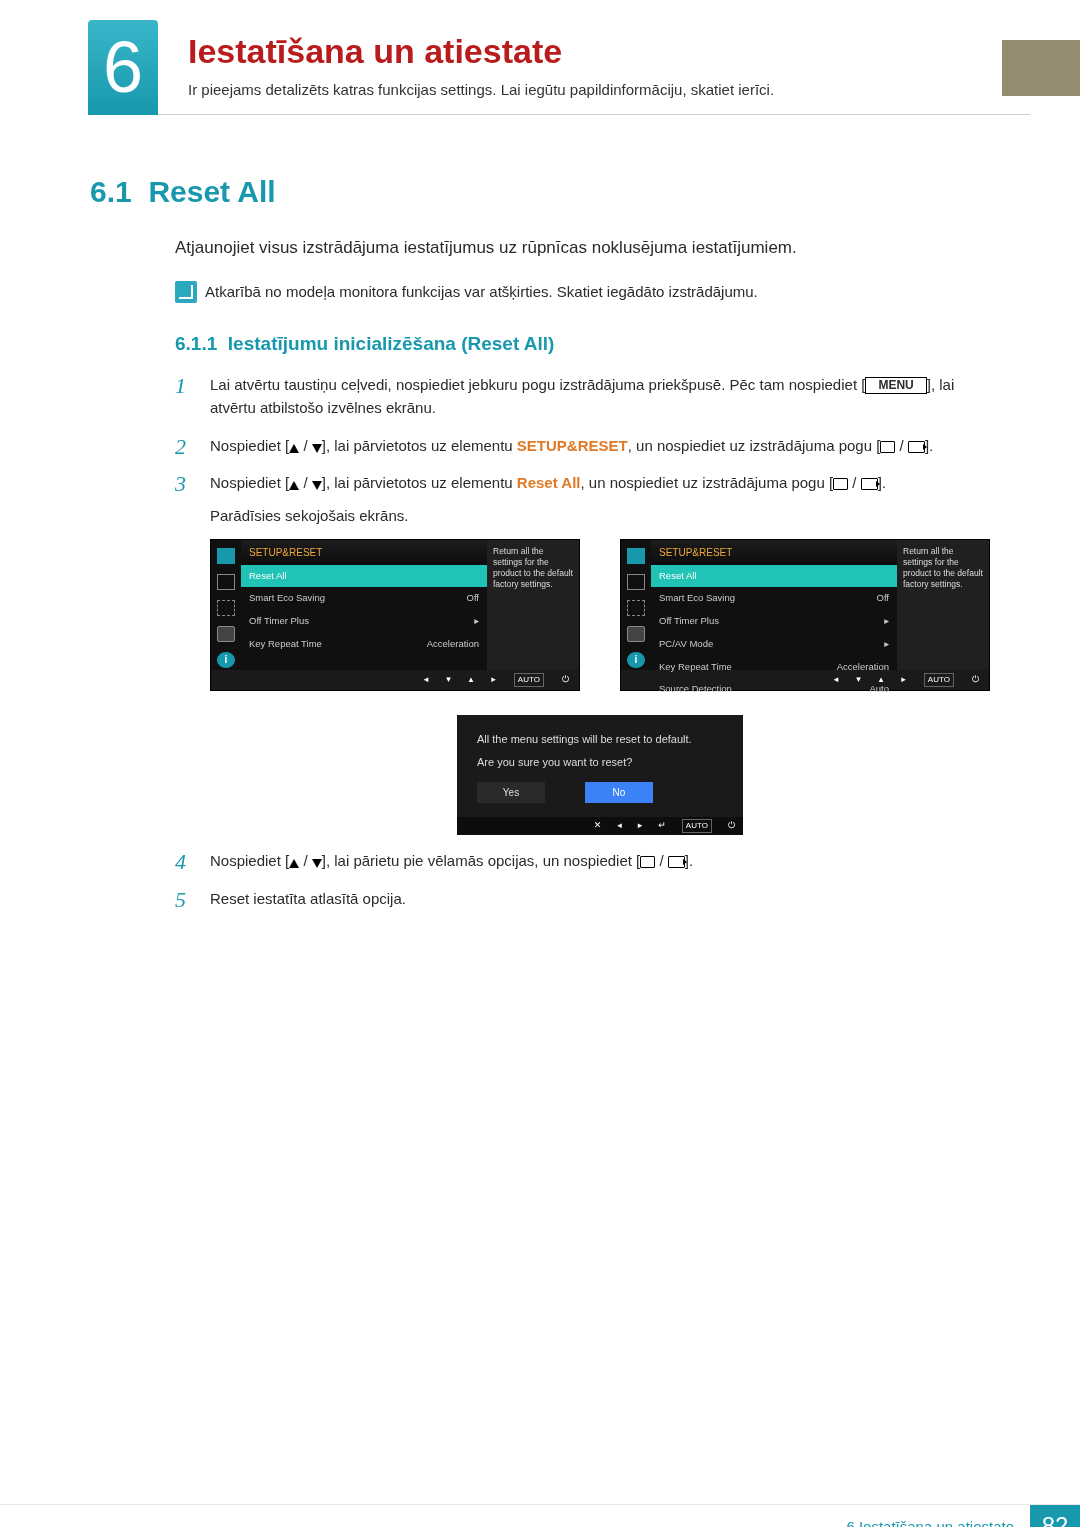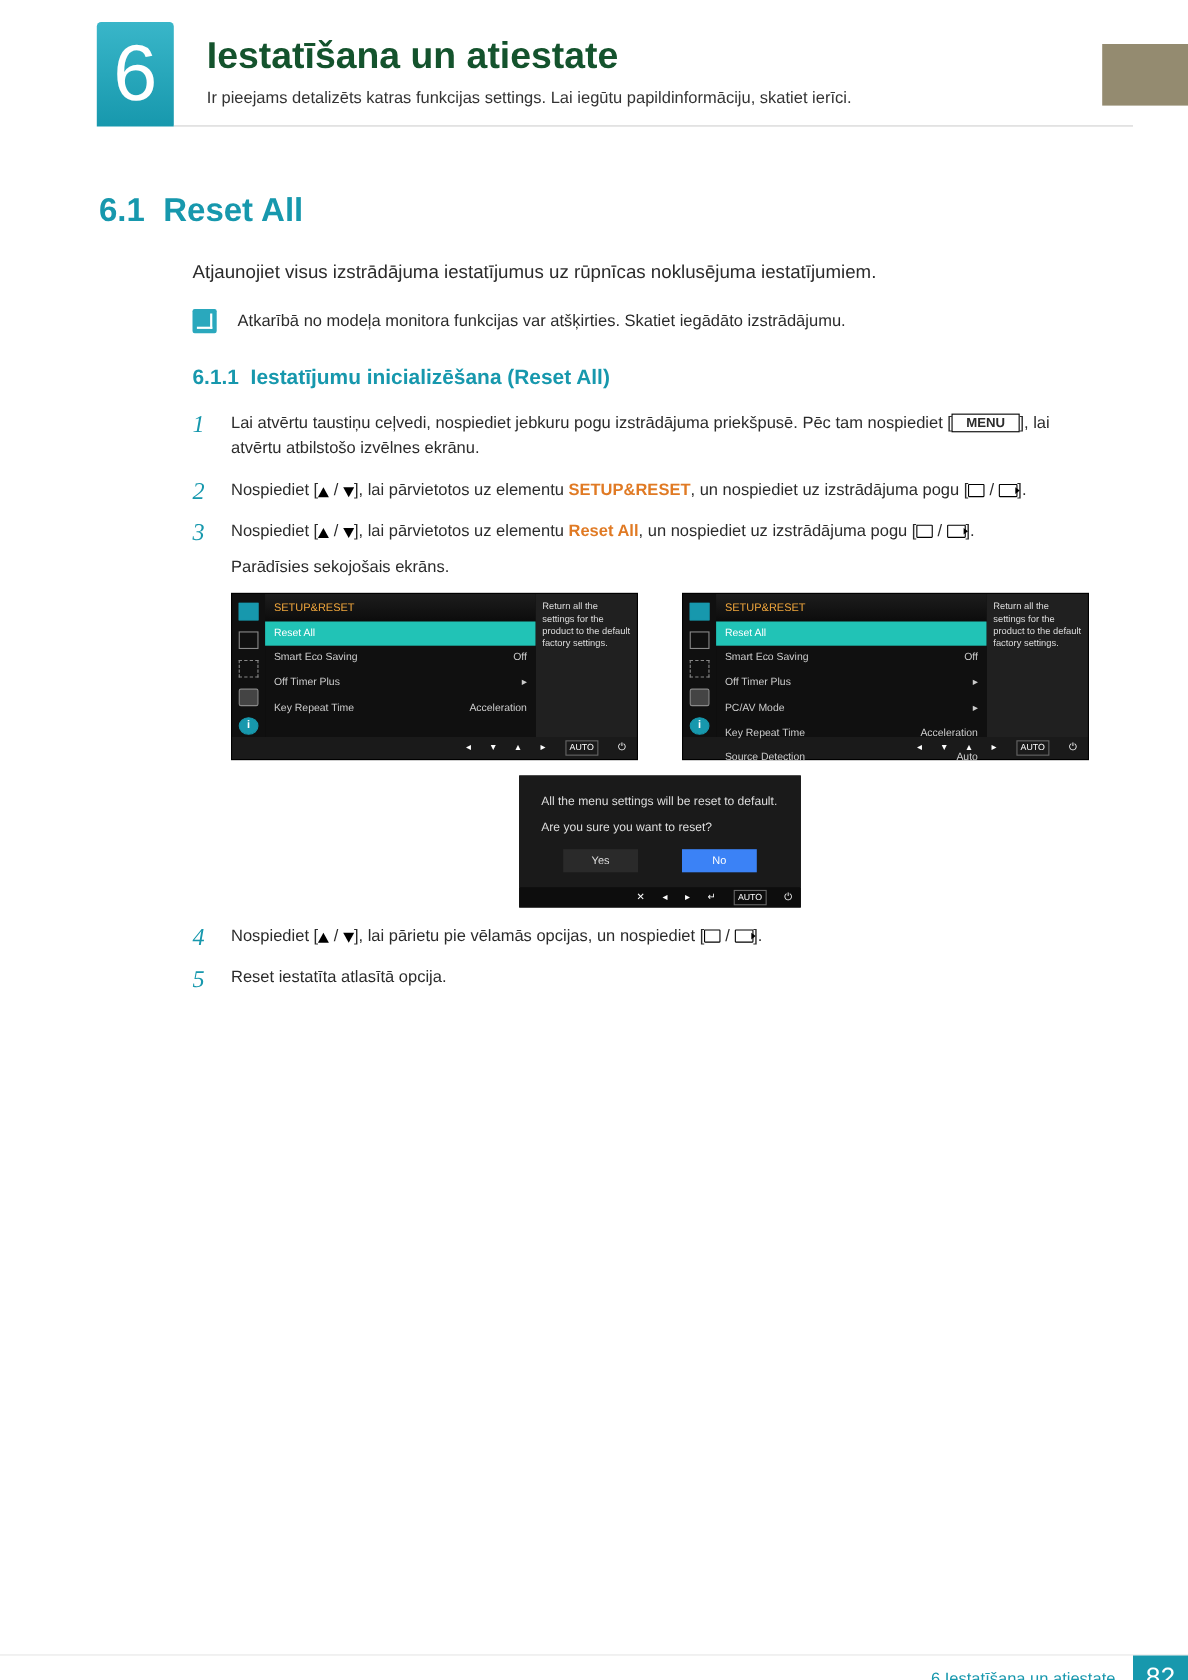--- a/index.html
+++ b/index.html
@@ -38,21 +38,21 @@
     line-height: 95px;
     border-radius: 4px 4px 0 0;
   }
   .chapter-titles {
     flex: 1;
     border-bottom: 1px solid #cfcfcf;
     padding-left: 30px;
     padding-bottom: 6px;
   }
   .chapter-title {
-    color: #14532d;
+    color: #b91c1c;
     font-size: 34px;
     font-weight: 600;
     margin: 12px 0 10px 0;
   }
   .chapter-sub {
     font-size: 15px;
     color: #333;
   }
   .content {
     margin: 60px 90px 0 90px;
@@ -65,21 +65,21 @@
   }
   .para {
     font-size: 17px;
     line-height: 1.5;
     margin: 24px 0 20px 85px;
   }
   .note-row {
     display: flex;
     align-items: flex-start;
     margin: 12px 0 30px 85px;
-    gap: 19px;
+    gap: 8px;
   }
   .note-icon {
     width: 22px; height: 22px;
     background: #2aa8bd;
     position: relative;
     flex: none;
     border-radius: 2px;
   }
   .note-icon::after {
     content: "";
@@ -190,33 +190,33 @@
     background: #1a1a1a;
     display:flex;
     justify-content:flex-end;
     align-items:center;
     gap: 18px;
     padding-right: 10px;
   }
   .osd-nav .nbtn { color:#fff; font-size:9px; }
   .nbtn.auto { border:1px solid #666; padding:0 3px; font-size:8px; }
   .osd-confirm {
-    width: 256px;
-    margin: 14px auto 0;
+    width: 286px;
+    margin: 24px auto 0;
     background:#000;
   }
   .osd-confirm .box {
     background:#1a1a1a;
     padding: 16px 20px 14px;
     color:#ddd;
     font-size: 11px;
     line-height:1.5;
   }
   .osd-confirm .btns {
-    display:flex; gap:40px; justify-content:center;
+    display:flex; gap:40px; 
     margin-top:12px;
   }
   .osd-confirm .btn {
     width: 68px; text-align:center;
     padding: 3px 0;
     background:#2a2a2a;
     color:#ddd;
     font-size:10px;
   }
   .osd-confirm .btn.no { background:#3b82f6; color:#fff; }

